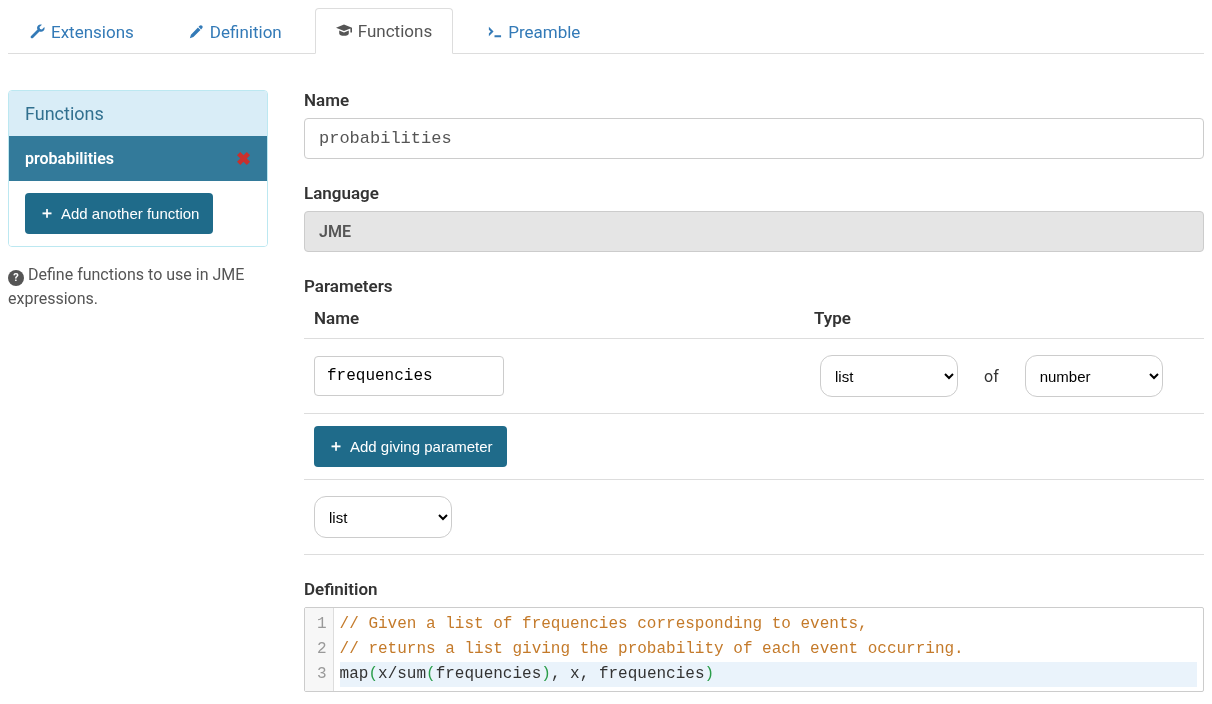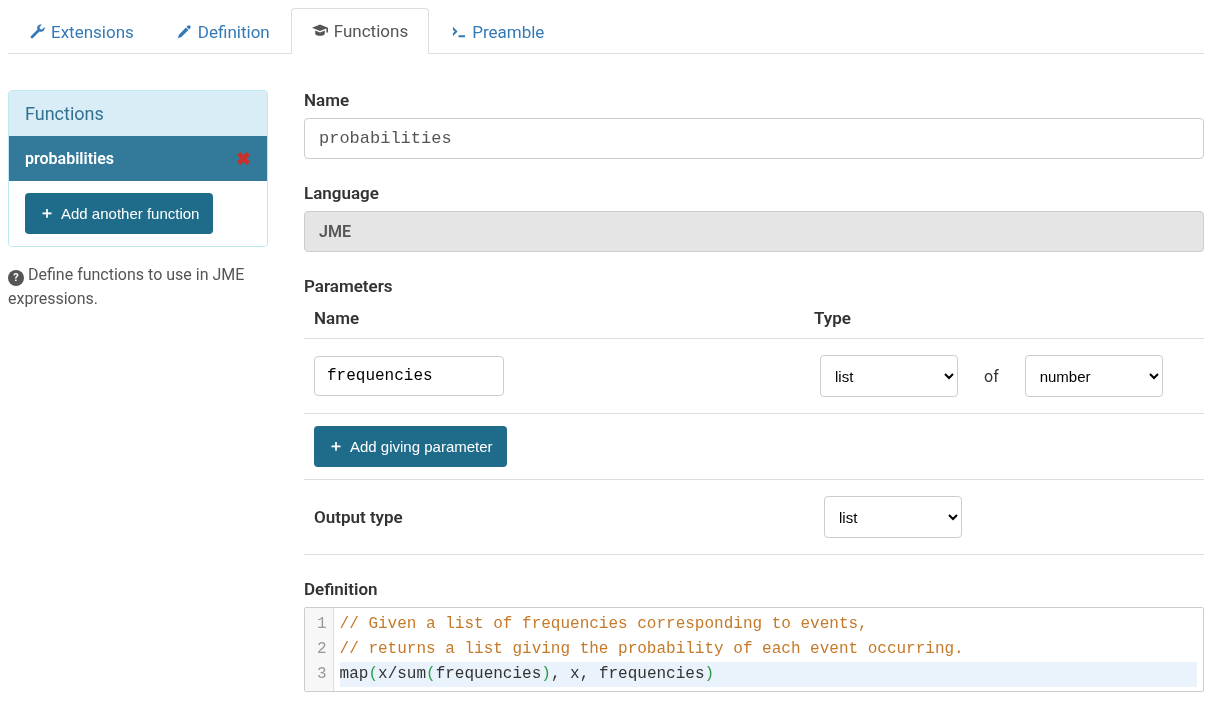--- a/index.html
+++ b/index.html
@@ -6,21 +6,21 @@
 body {
   font-family: -apple-system, BlinkMacSystemFont, "Segoe UI", Roboto, "Helvetica Neue", Arial, sans-serif;
   font-size: 16px;
   color: #333;
   background: #fff;
   padding: 8px;
 }
 .tabs {
   display: flex;
   border-bottom: 1px solid #ddd;
-  gap: 0;
+  gap: 12px;
   text-align: right;
 }
 .tab {
   padding: 12px 20px;
   color: #337ab7;
   cursor: pointer;
   display: flex;
   align-items: center;
   gap: 6px;
   font-size: 17px;
@@ -152,21 +152,21 @@
   padding: 10px 12px;
   border: 1px solid #ccc;
   border-radius: 4px;
   font-family: "Courier New", monospace;
   font-size: 16px;
   width: 190px;
 }
 select {
   padding: 8px 10px;
   border: 1px solid #ccc;
-  border-radius: 4px;
+  border-radius: 12px;
   font-size: 15px;
   background: #fff;
   min-width: 138px;
   height: 42px;
 }
 .of-text { margin: 0 20px; font-size: 16px; }
 .add-param-row {
   border-top: 1px solid #ddd;
   border-bottom: 1px solid #ddd;
   padding: 12px 10px;
@@ -289,21 +289,20 @@
           <option>number</option>
         </select>
       </div>
       <div class="add-param-row">
         <button class="btn">
           <span class="plus">＋</span>
           <span>Add giving parameter</span>
         </button>
       </div>
       <div class="output-row">
-        <div class="olabel">Output type</div>
         <select>
           <option>list</option>
         </select>
       </div>
     </div>
 
     <div class="field" style="margin-bottom:8px;">
       <div class="field-label">Definition</div>
       <div class="code-editor">
         <div class="gutter">

